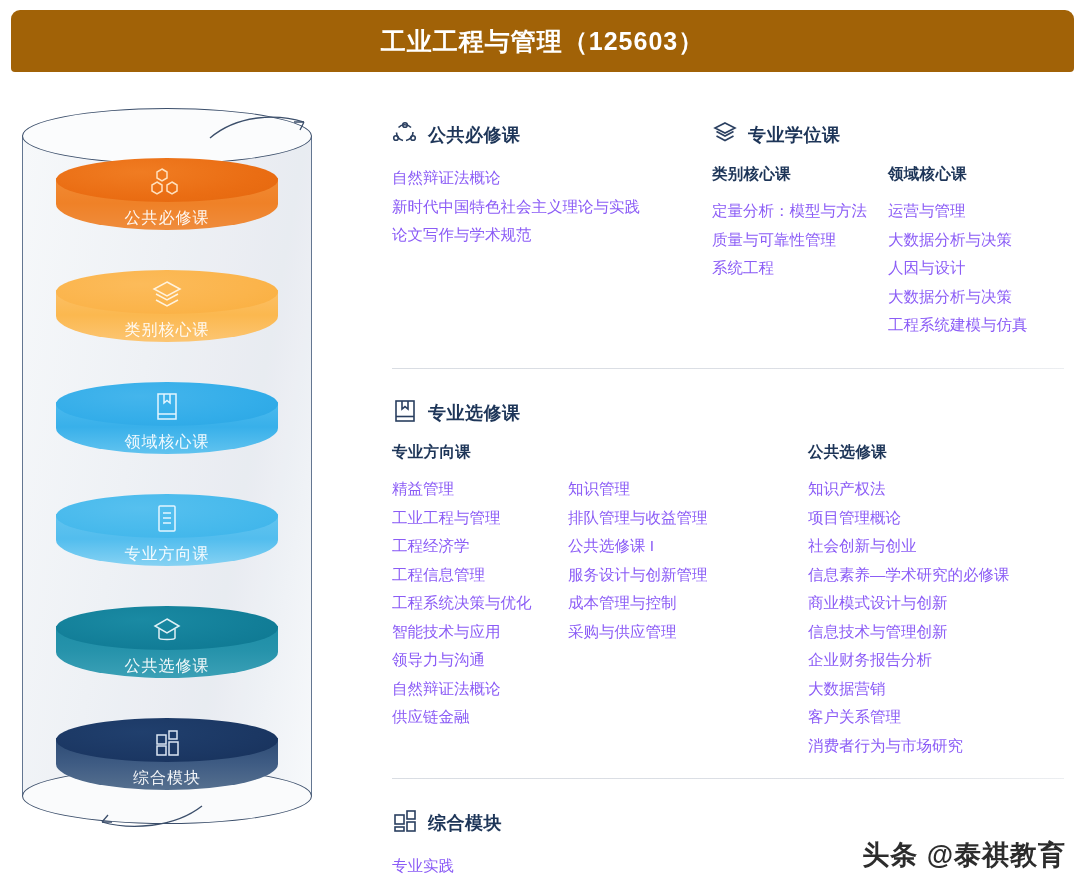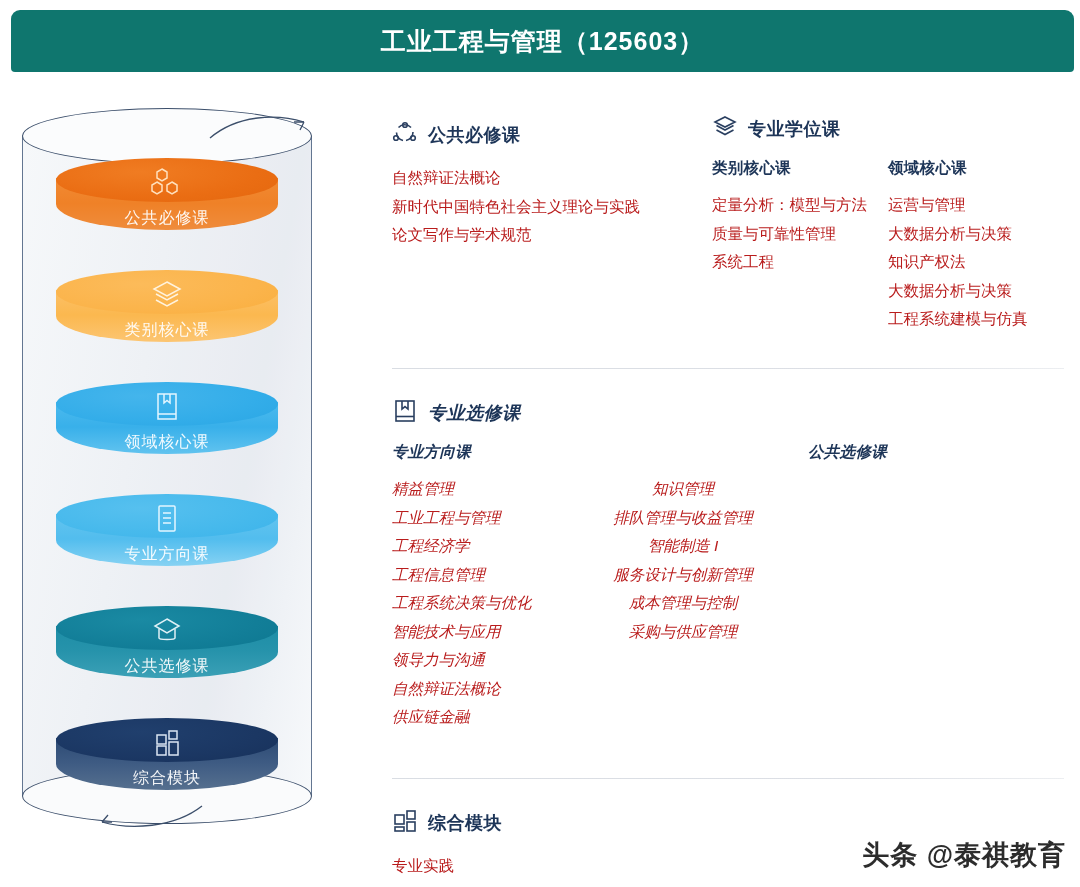--- a/index.html
+++ b/index.html
@@ -9,21 +9,21 @@
     background:#ffffff;
     position:relative;
     overflow:hidden;
   }
 
   
   .header-banner{
     position:absolute;
     left:11px; top:10px;
     width:1063px; height:62px;
-    background:#0f766e;
+    background:#a16207;
     border-radius:9px 9px 4px 4px;
     display:flex; align-items:center; justify-content:center;
   }
   .header-title{
     color:#ffffff;
     font-size:25px;
     font-weight:bold;
     letter-spacing:1px;
   }
 
@@ -137,21 +137,21 @@
   }
   .sub-title{
     color:#1d3558;
     font-size:15.5px;
     font-weight:bold;
     margin-bottom:12px;
     letter-spacing:.3px;
   }
   .course-list{ list-style:none; }
   .course-list li{
-    color:#b91c1c;
+    color:#8b5cf6;
     font-size:15.5px;
     line-height:28.5px;
     white-space:nowrap;
   }
 
   .divider{
     position:absolute;
     height:1px;
     background:linear-gradient(90deg,#d9dde3 0%,#dcdfe5 70%,#eceef1 100%);
   }
@@ -298,21 +298,21 @@
       </span>
       <span class="sec-title">公共必修课</span>
     </div>
     <ul class="course-list">
       <li>自然辩证法概论</li>
       <li>新时代中国特色社会主义理论与实践</li>
       <li>论文写作与学术规范</li>
     </ul>
   </div>
 
-  <div class="section" style="left:320px;top:4px;width:352px;">
+  <div class="section" style="left:320px;top:10px;width:352px;">
     <div class="sec-head">
       <span>
         <svg width="26" height="26" viewBox="0 0 26 26">
           <g stroke="#2a3f60" stroke-width="1.6" fill="none">
             <path d="M13 3 L23 8 L13 13 L3 8 Z"></path>
             <path d="M4.5 11.5 L13 16 L21.5 11.5"></path>
             <path d="M4.5 16 L13 20.5 L21.5 16"></path>
           </g>
         </svg>
       </span>
@@ -325,31 +325,31 @@
           <li>定量分析：模型与方法</li>
           <li>质量与可靠性管理</li>
           <li>系统工程</li>
         </ul>
       </div>
       <div style="width:176px;">
         <div class="sub-title">领域核心课</div>
         <ul class="course-list">
           <li>运营与管理</li>
           <li>大数据分析与决策</li>
-          <li>知识产权法</li>
+          <li>人因与设计</li>
           <li>大数据分析与决策</li>
           <li>工程系统建模与仿真</li>
         </ul>
       </div>
     </div>
   </div>
 
   <div class="divider" style="left:0;top:258px;width:672px;"></div>
 
-  <div class="section" style="left:0;top:288px;width:672px;font-style:italic;">
+  <div class="section" style="left:0;top:288px;width:672px;">
     <div class="sec-head">
       <span>
         <svg width="26" height="26" viewBox="0 0 26 26">
           <g stroke="#2a3f60" stroke-width="1.6" fill="none">
             <rect x="4" y="3" width="18" height="20"></rect>
             <path d="M4 18.5 L22 18.5"></path>
             <path d="M10 3 L10 11 L13 8.6 L16 11 L16 3"></path>
           </g>
         </svg>
       </span>
@@ -365,33 +365,45 @@
             <li>精益管理</li>
             <li>工业工程与管理</li>
             <li>工程经济学</li>
             <li>工程信息管理</li>
             <li>工程系统决策与优化</li>
             <li>智能技术与应用</li>
             <li>领导力与沟通</li>
             <li>自然辩证法概论</li>
             <li>供应链金融</li>
           </ul>
-          <ul class="course-list" style="width:230px;text-align:center;">
+          <ul class="course-list" style="width:230px;">
             <li>知识管理</li>
             <li>排队管理与收益管理</li>
-            <li>智能制造 I</li>
+            <li>公共选修课 I</li>
             <li>服务设计与创新管理</li>
             <li>成本管理与控制</li>
             <li>采购与供应管理</li>
           </ul>
         </div>
       </div>
 
       <div style="width:256px;">
         <div class="sub-title">公共选修课</div>
+        <ul class="course-list">
+          <li>知识产权法</li>
+          <li>项目管理概论</li>
+          <li>社会创新与创业</li>
+          <li>信息素养—学术研究的必修课</li>
+          <li>商业模式设计与创新</li>
+          <li>信息技术与管理创新</li>
+          <li>企业财务报告分析</li>
+          <li>大数据营销</li>
+          <li>客户关系管理</li>
+          <li>消费者行为与市场研究</li>
+        </ul>
       </div>
     </div>
   </div>
 
   <div class="divider" style="left:0;top:668px;width:672px;"></div>
 
   <div class="section" style="left:0;top:698px;width:400px;">
     <div class="sec-head">
       <span>
         <svg width="26" height="26" viewBox="0 0 26 26">

